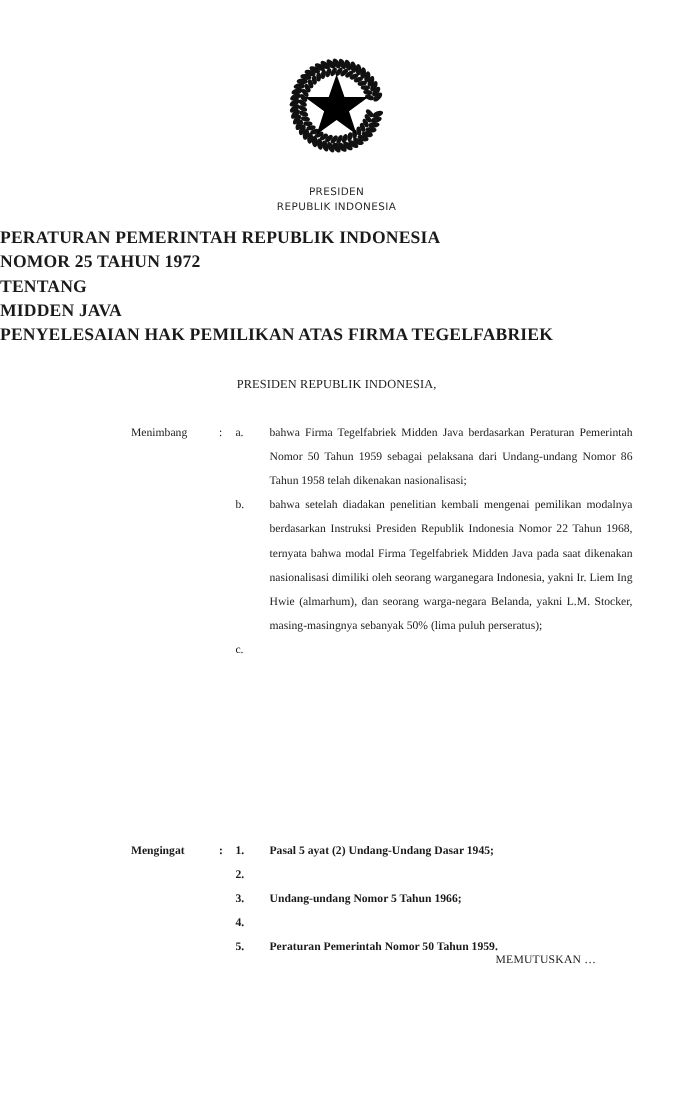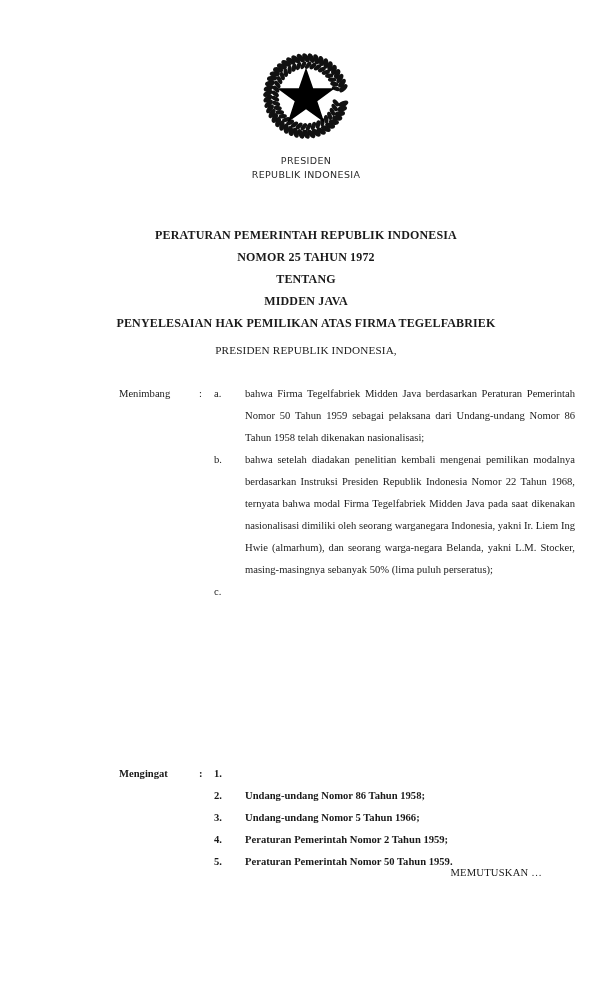--- a/index.html
+++ b/index.html
@@ -34,39 +34,39 @@
   }
   .emblem {
     display: inline-block;
     width: 92px;
     height: 92px;
     position: relative;
   }
   .emblem svg { display: block; width: 92px; height: 92px; }
 
   .emblem-caption {
-    margin-top: 8px;
+    margin-top: 21px;
     font-family: "DejaVu Sans", "Liberation Sans", sans-serif;
     font-size: 9.5px;
     line-height: 13.5px;
     letter-spacing: 0.35px;
     color: #2b2b2b;
     text-align: center;
   }
   .emblem-caption div { white-space: nowrap; }
 
   
   .title-block {
     position: absolute;
-    top: 224px;
-    left: 0;
-    width: 612px;
-    text-align: center;
+    top: 206px;
+    left: 0;
+    width: 612px;
+    text-align: left;
     font-weight: bold;
-    font-size: 12px;
+    font-size: 16px;
     line-height: 22px;
     letter-spacing: 0.15px;
   }
   .title-block div { white-space: nowrap; }
 
   .authority-line {
     position: absolute;
     top: 341px;
     left: 0;
     width: 612px;
@@ -263,35 +263,34 @@
     </div>
 
   </div>
 
   <div class="clause-block" id="mengingat-block">
 
     <div class="clause-row">
       <span class="clause-label">Mengingat</span>
       <span class="clause-colon">:</span>
       <span class="clause-marker">1.</span>
+      <div class="clause-text nojustify">Pasal 5 ayat (2) Undang-Undang Dasar 1945;</div>
     </div>
 
     <div class="clause-row">
       <span class="clause-marker">2.</span>
-      <div class="clause-text nojustify">Undang-undang  Nomor 86 Tahun 1958;</div>
     </div>
 
     <div class="clause-row">
       <span class="clause-marker">3.</span>
       <div class="clause-text nojustify">Undang-undang  Nomor 5 Tahun 1966;</div>
     </div>
 
     <div class="clause-row">
       <span class="clause-marker">4.</span>
-      <div class="clause-text nojustify">Peraturan Pemerintah  Nomor 2 Tahun 1959;</div>
     </div>
 
     <div class="clause-row">
       <span class="clause-marker">5.</span>
       <div class="clause-text nojustify">Peraturan Pemerintah Nomor 50 Tahun 1959.</div>
     </div>
 
   </div>
 
   <div class="continuation">MEMUTUSKAN …</div>

